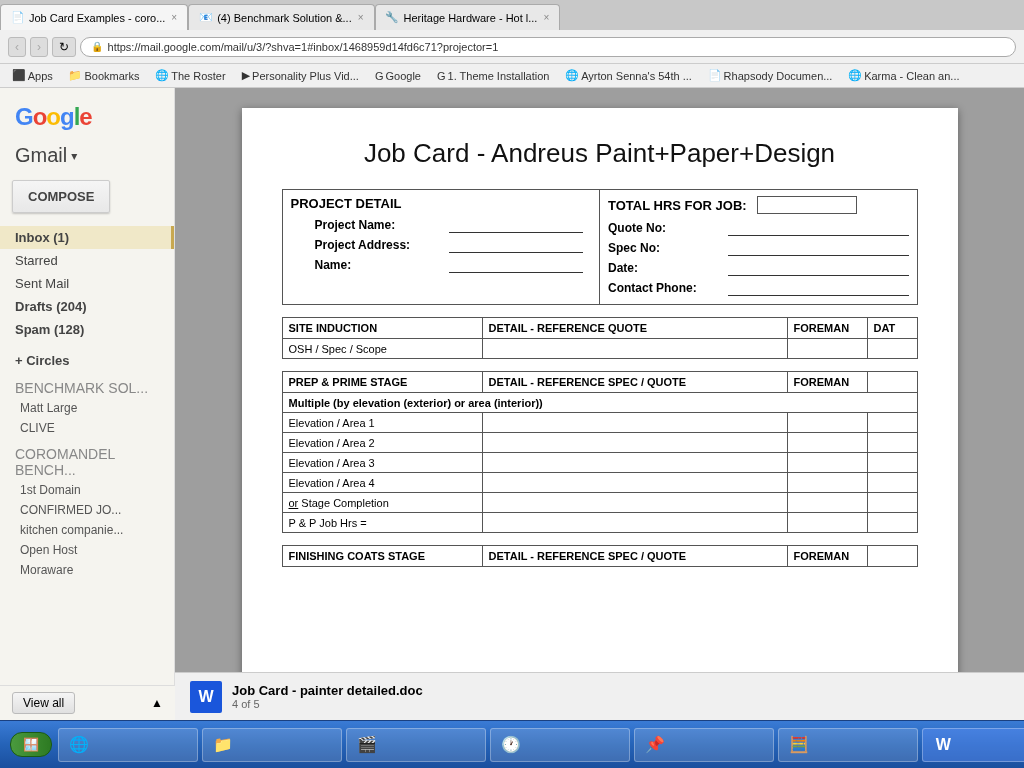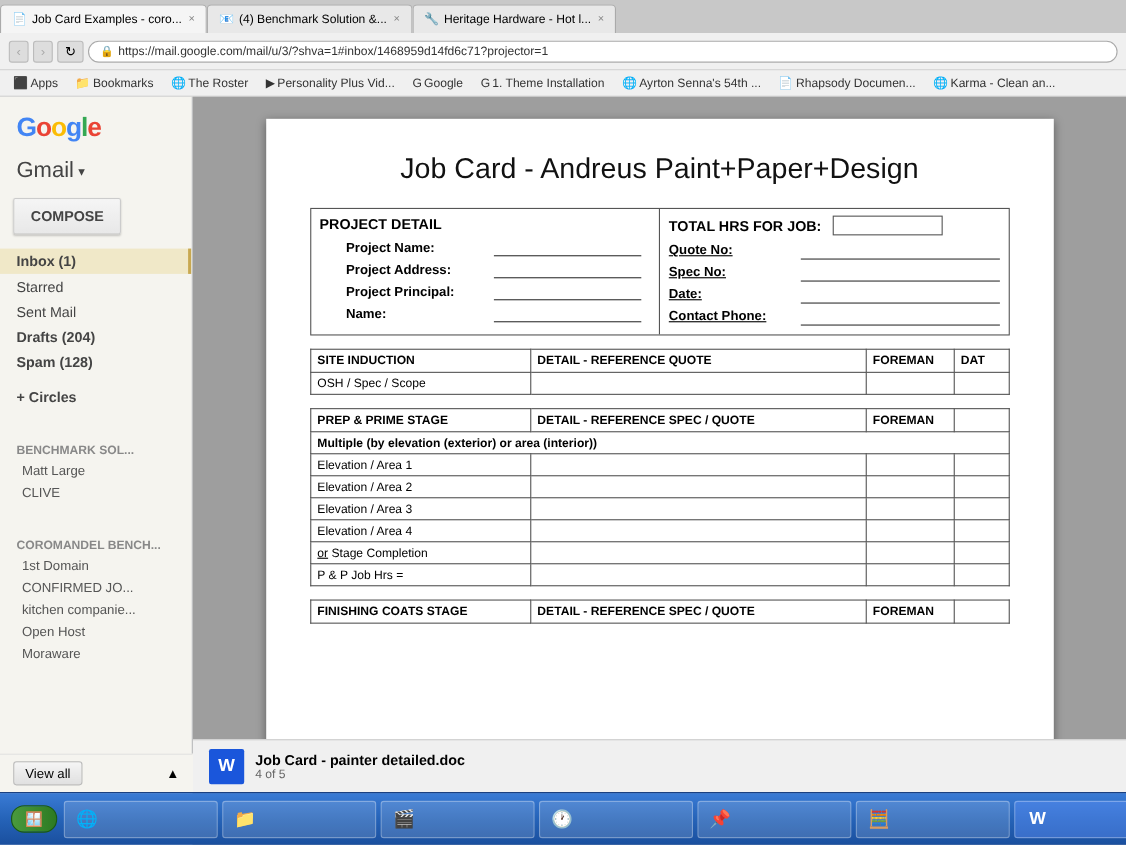--- a/index.html
+++ b/index.html
@@ -31,37 +31,37 @@
     .google-logo span.o1 { color: #ea4335; }
     .google-logo span.o2 { color: #fbbc04; }
     .google-logo span.gl { color: #4285f4; }
     .google-logo span.e { color: #34a853; }
     .gmail-label { font-size: 20px; font-weight: 300; padding: 8px 15px 8px; color: #444; display: flex; align-items: center; gap: 4px; }
     .compose-btn { background: linear-gradient(#f5f5f5, #e8e8e8); border: 1px solid #ccc; border-radius: 2px; margin: 5px 12px; padding: 8px 15px; font-size: 13px; font-weight: bold; color: #444; cursor: pointer; text-align: center; box-shadow: 0 1px 2px rgba(0,0,0,0.2); }
     .nav-items { margin-top: 8px; }
     .nav-item { padding: 4px 15px; font-size: 13px; color: #444; cursor: pointer; display: flex; align-items: center; justify-content: space-between; }
     .nav-item.active { background: #f0e8c8; font-weight: bold; border-right: 3px solid #c8a850; }
     .nav-item.bold { font-weight: bold; }
-    .section-label { padding: 8px 15px 2px; font-size: 11px; font-weight: bold; color: #888; text-transform: uppercase; margin-top: 24px; }
+    .section-label { padding: 8px 15px 2px; font-size: 14px; font-weight: normal; color: #888; text-transform: uppercase; }
     .sub-item { padding: 3px 15px 3px 20px; font-size: 12px; color: #555; cursor: pointer; }
 
     
     .doc-viewer { flex: 1; background: #9e9e9e; overflow: hidden; display: flex; flex-direction: column; align-items: center; padding: 20px; }
     .document { background: white; width: 716px; min-height: 600px; padding: 30px 40px; box-shadow: 0 2px 8px rgba(0,0,0,0.4); }
     .doc-title { text-align: center; font-size: 26px; font-weight: normal; margin-bottom: 20px; color: #111; }
 
     
     .form-section { border: 1px solid #555; margin-bottom: 12px; }
     .field-row { display: flex; align-items: center; padding: 2px 8px; }
     .field-label { font-size: 12px; font-weight: bold; min-width: 130px; margin-left: 16px; }
     .field-line { border-bottom: 1px solid #333; flex: 1; height: 16px; margin-left: 4px; }
     .project-detail-grid { display: flex; gap: 0; }
     .pd-left { flex: 1; padding: 6px 8px; }
     .pd-right { flex: 1; padding: 6px 8px; border-left: 1px solid #555; }
-    .right-field-row { display: flex; align-items: flex-start; padding: 2px 0; text-decoration: underline; }
+    .right-field-row { display: flex; align-items: center; padding: 2px 0; }
     .right-label { font-size: 12px; font-weight: bold; min-width: 120px; }
     .right-line { border-bottom: 1px solid #333; flex: 1; height: 16px; }
 
     .data-table { width: 100%; border-collapse: collapse; border: 1px solid #555; margin-bottom: 12px; }
     .data-table th { background: white; font-size: 11px; font-weight: bold; border: 1px solid #555; padding: 4px 6px; text-align: left; }
     .data-table td { border: 1px solid #555; padding: 3px 6px; font-size: 11px; height: 20px; }
     .data-table .col-site { width: 200px; }
     .data-table .col-detail { width: auto; }
     .data-table .col-foreman { width: 80px; }
     .data-table .col-date { width: 50px; }
@@ -199,24 +199,20 @@
             <div style="font-weight:bold; font-size:13px; margin-bottom:4px;">PROJECT DETAIL</div>
             <div class="field-row">
               <span class="field-label">Project Name:</span>
               <div class="field-line"></div>
             </div>
             <div class="field-row">
               <span class="field-label">Project Address:</span>
               <div class="field-line"></div>
             </div>
             <div class="field-row">
-              <span class="field-label">Project Principal:</span>
-              <div class="field-line"></div>
-            </div>
-            <div class="field-row">
               <span class="field-label">Name:</span>
               <div class="field-line"></div>
             </div>
           </div>
           <div class="pd-right">
             <div style="font-weight:bold; font-size:13px; margin-bottom:4px; display:flex; align-items:center; gap:10px;">
               <span>TOTAL HRS FOR JOB:</span>
               <div style="border: 1px solid #555; width: 100px; height: 18px;"></div>
             </div>
             <div class="right-field-row">

